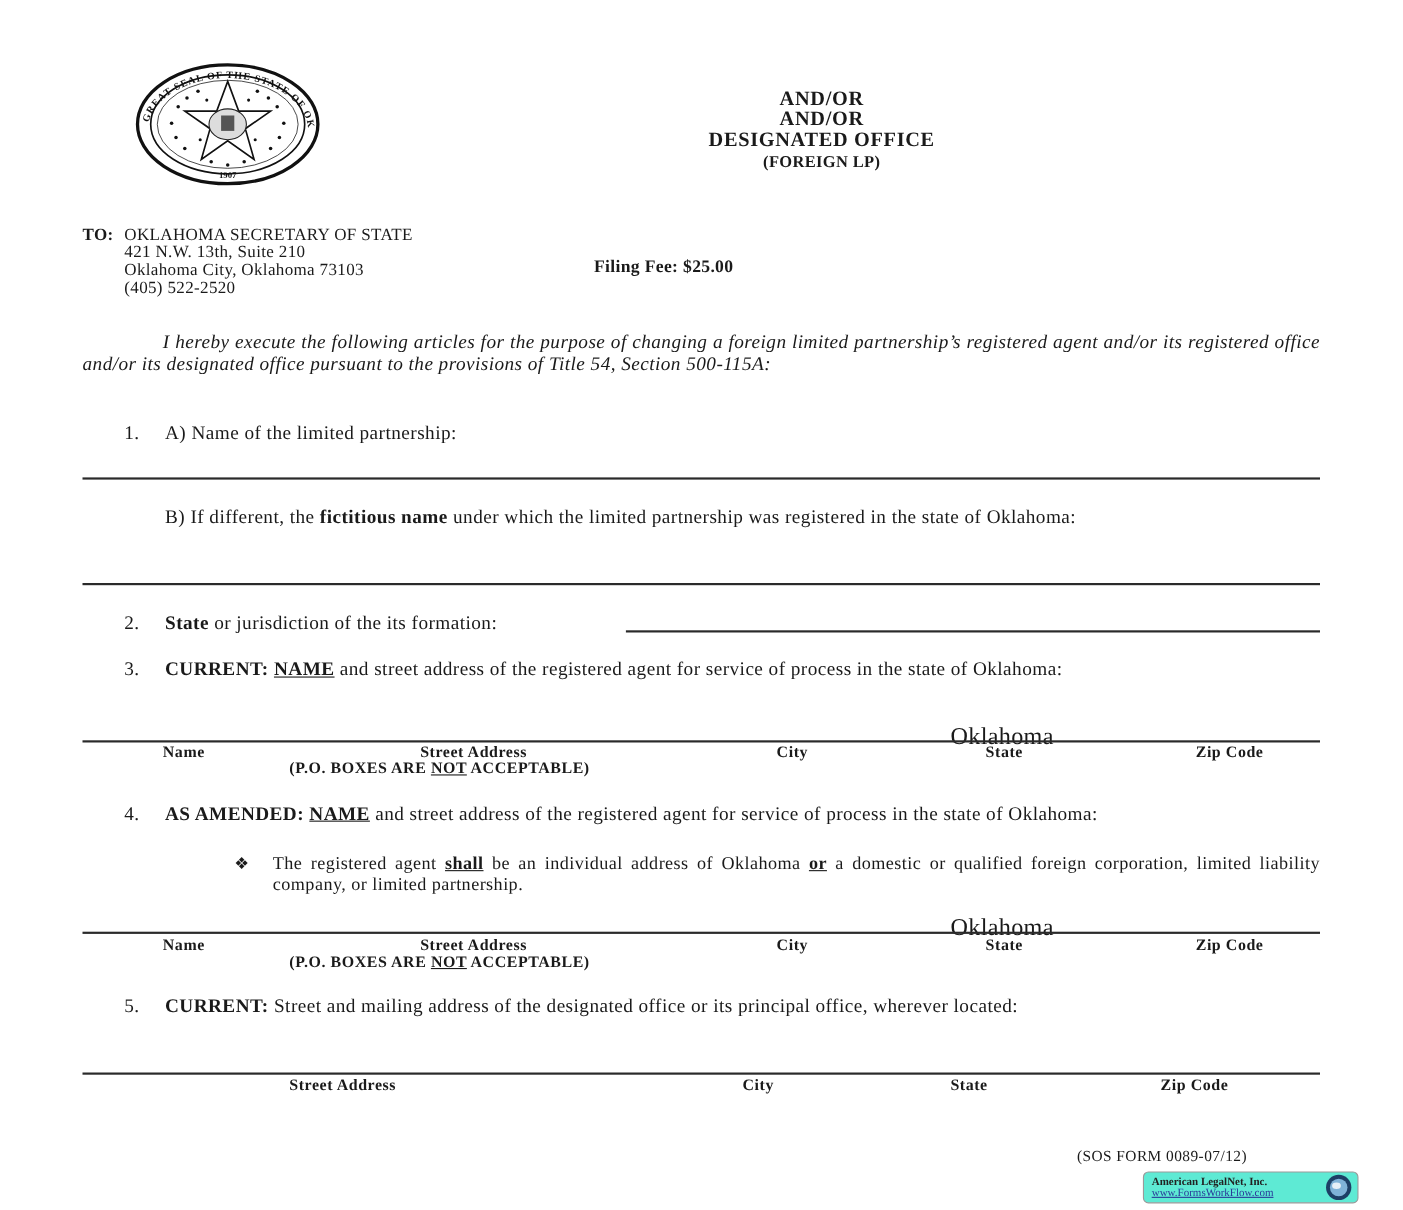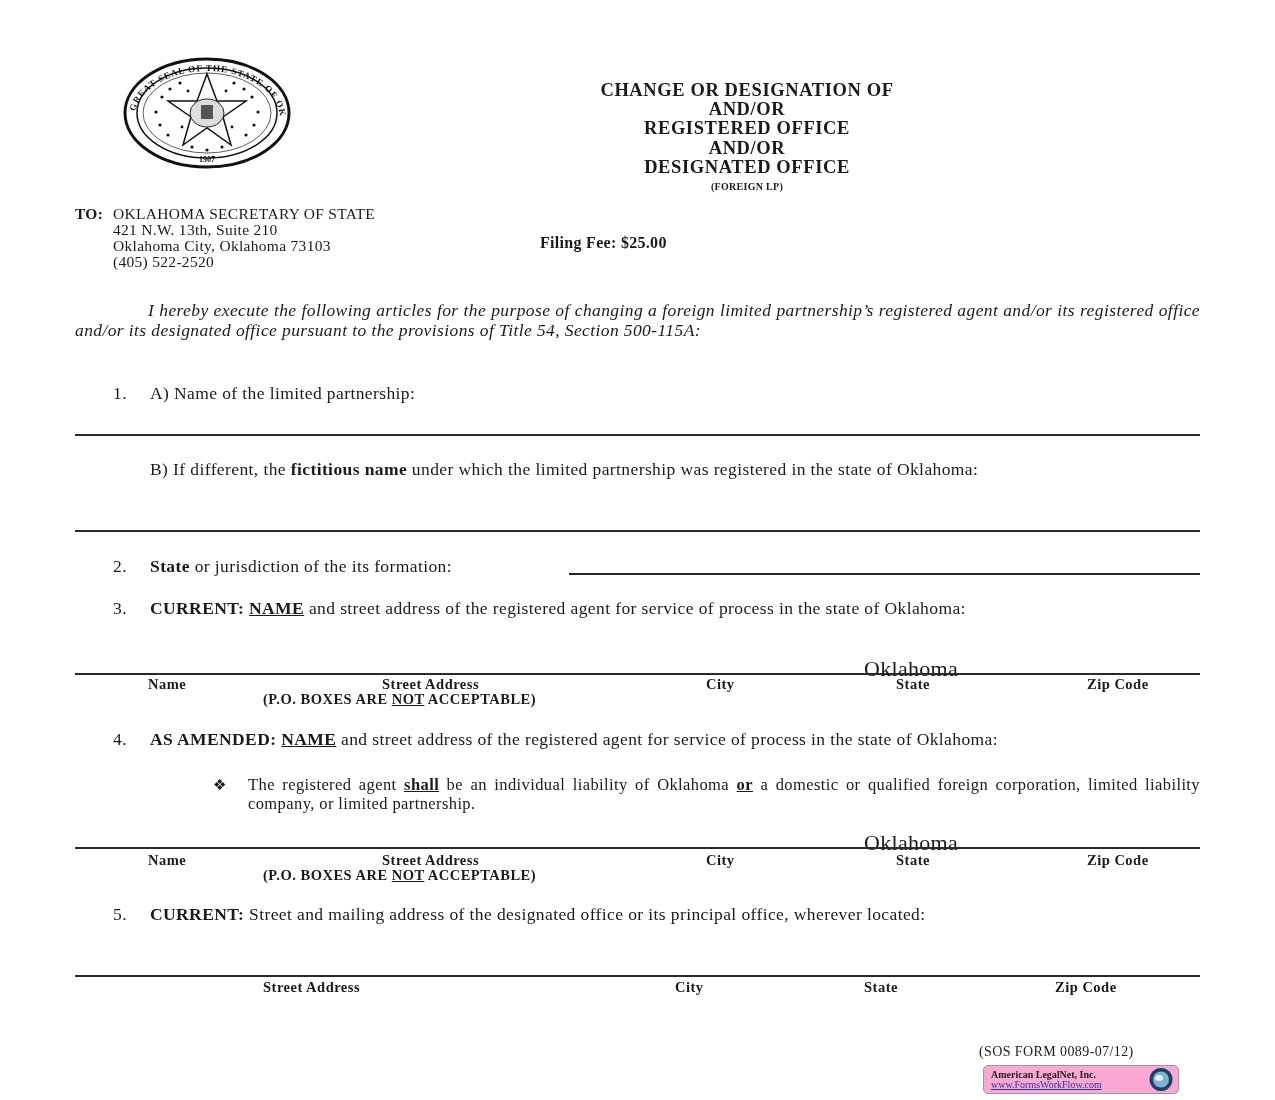--- a/index.html
+++ b/index.html
@@ -2,41 +2,41 @@
 <html><head>
 <meta charset="utf-8">
 <style>
   html, body { margin:0; padding:0; background:#ffffff; }
   body { width:1275px; height:1100px; position:relative; overflow:hidden;
          font-family:"Liberation Serif","DejaVu Serif",serif; color:#1a1a1a; }
   .abs { position:absolute; }
   .seal { left:122px; top:57px; width:170px; height:112px; }
   .title-block { left:540px; top:81px; width:414px; text-align:center; font-weight:bold;
                  font-size:18.5px; line-height:19.2px; letter-spacing:0.6px; }
-  .title-block .sub { font-size:10px; line-height:19px; letter-spacing:0.3px; }
+  .title-block .sub { font-size:15px; line-height:19px; letter-spacing:0.3px; }
   .fee { left:540px; top:234px; width:414px; font-weight:bold; font-size:16px; letter-spacing:0.3px; }
   .to-block { left:75px; top:206px; font-size:15.5px; line-height:16px; letter-spacing:0.3px; }
   .to-block .lbl { font-weight:bold; display:inline-block; width:38px; }
   .to-block .ind { padding-left:38px; }
   .para { left:75px; top:301px; width:1125px; font-size:17.5px; line-height:19.5px; text-align:justify;
           text-align-last:left; letter-spacing:0.4px;font-style:italic; }
   .line { position:absolute; left:75px; width:1125px; height:2px; background:#2a2a2a; }
   .item { font-size:17.5px; line-height:19.5px; letter-spacing:0.4px; }
   .num { position:absolute; left:113px; }
   .txt { position:absolute; left:150px; width:1050px; text-align:justify; text-align-last:left; }
   .colhdr { position:absolute; font-weight:bold; font-size:14.5px; letter-spacing:0.5px; white-space:nowrap; }
   .okla { position:absolute; font-size:22px; letter-spacing:0.3px; }
   .u { text-decoration:underline; }
   .b { font-weight:bold; }
   .bullet { position:absolute; left:213px; font-size:15px; }
   .bul-txt { position:absolute; left:248px; width:952px; font-size:16.5px; line-height:18.5px;
              text-align:justify; text-align-last:left; letter-spacing:0.4px; }
   .formno { left:979px; top:1044px; font-size:14px; letter-spacing:0.4px; }
-  .badge { left:983px; top:1065px; width:194px; height:27px; border:1px solid #9a9a9a; border-radius:5px;
-           background:#f9a8d4;text-decoration:underline; }
+  .badge { left:1039px; top:1065px; width:194px; height:27px; border:1px solid #9a9a9a; border-radius:5px;
+           background:#5eead4;text-decoration:underline; }
   .badge .n1 { position:absolute; left:7px; top:3px; font-size:10px; font-weight:bold; color:#222; }
   .badge .n2 { position:absolute; left:7px; top:13px; font-size:10px; color:#2a3a9a; text-decoration:underline; }
   .badge .logo { position:absolute; right:4px; top:1px; width:26px; height:25px; }
 </style>
 </head>
 <body>
 
 <div class="abs seal">
   <svg width="170" height="112" viewBox="0 0 170 112">
     <ellipse cx="85" cy="56" rx="82" ry="54" fill="none" stroke="#111" stroke-width="3"></ellipse>
@@ -68,23 +68,21 @@
     </g>
     <path id="ringpath" d="M 12 62 A 73 48 0 0 1 158 62" fill="none"></path>
     <text font-family="Liberation Serif, serif" font-size="9" font-weight="bold" fill="#111" letter-spacing="1">
       <textPath href="#ringpath" startOffset="4%">GREAT SEAL OF THE STATE OF OKLAHOMA</textPath>
     </text>
     <text x="85" y="105" text-anchor="middle" font-family="Liberation Serif, serif" font-size="8" font-weight="bold" fill="#111">1907</text>
   </svg>
 </div>
 
 <div class="abs title-block">
-  <div>CHANGE OR DESIGNATION OF</div>
   <div>AND/OR</div>
-  <div>REGISTERED OFFICE</div>
   <div>AND/OR</div>
   <div>DESIGNATED OFFICE</div>
   <div class="sub">(FOREIGN LP)</div>
 </div>
 <div class="abs fee">Filing Fee: $25.00</div>
 
 <div class="abs to-block">
   <div><span class="lbl">TO:</span><span>OKLAHOMA SECRETARY OF STATE</span></div>
   <div class="ind">421 N.W. 13th, Suite 210</div>
   <div class="ind">Oklahoma City, Oklahoma 73103</div>
@@ -124,21 +122,21 @@
 <span class="colhdr" style="left:896px;top:676px;">State</span>
 <span class="colhdr" style="left:1087px;top:676px;">Zip Code</span>
 <span class="colhdr" style="left:263px;top:691px;"><span>(P.O. BOXES ARE </span><span class="u">NOT</span><span> ACCEPTABLE)</span></span>
 
 <div class="abs item" style="top:730px;left:0;width:1275px;">
   <span class="num">4.</span>
   <span class="txt"><span class="b">AS AMENDED:</span> <span class="b u">NAME</span><span> and street address of the registered agent for service of process in the state of Oklahoma:</span></span>
 </div>
 <span class="bullet abs" style="top:776px;">❖</span>
 <div class="bul-txt abs" style="top:776px;">
-  <span>The registered agent </span><span class="b u">shall</span><span> be an individual liability of Oklahoma </span><span class="b u">or</span><span> a domestic or qualified foreign corporation, limited liability company, or limited partnership.</span>
+  <span>The registered agent </span><span class="b u">shall</span><span> be an individual address of Oklahoma </span><span class="b u">or</span><span> a domestic or qualified foreign corporation, limited liability company, or limited partnership.</span>
 </div>
 <span class="okla" style="left:864px;top:830px;">Oklahoma</span>
 <div class="line" style="top:847px;"></div>
 <span class="colhdr" style="left:148px;top:852px;">Name</span>
 <span class="colhdr" style="left:382px;top:852px;">Street Address</span>
 <span class="colhdr" style="left:706px;top:852px;">City</span>
 <span class="colhdr" style="left:896px;top:852px;">State</span>
 <span class="colhdr" style="left:1087px;top:852px;">Zip Code</span>
 <span class="colhdr" style="left:263px;top:867px;"><span>(P.O. BOXES ARE </span><span class="u">NOT</span><span> ACCEPTABLE)</span></span>
 

